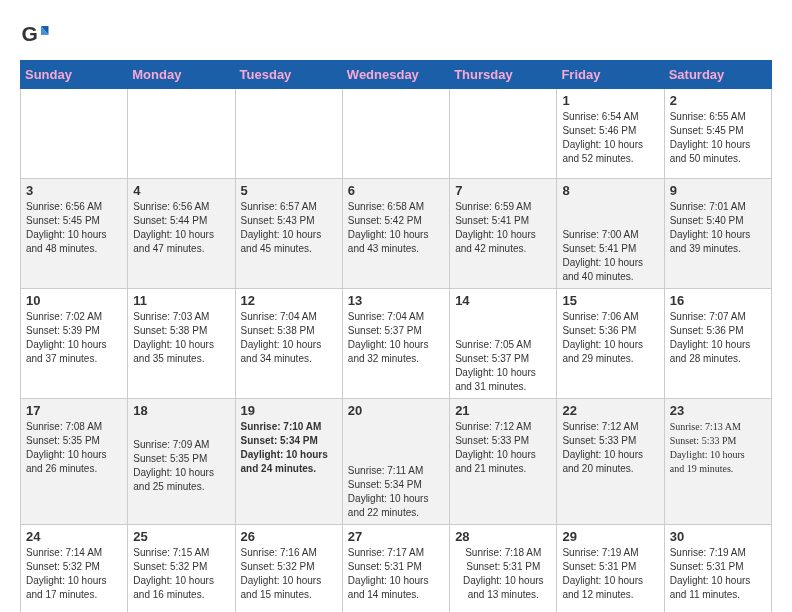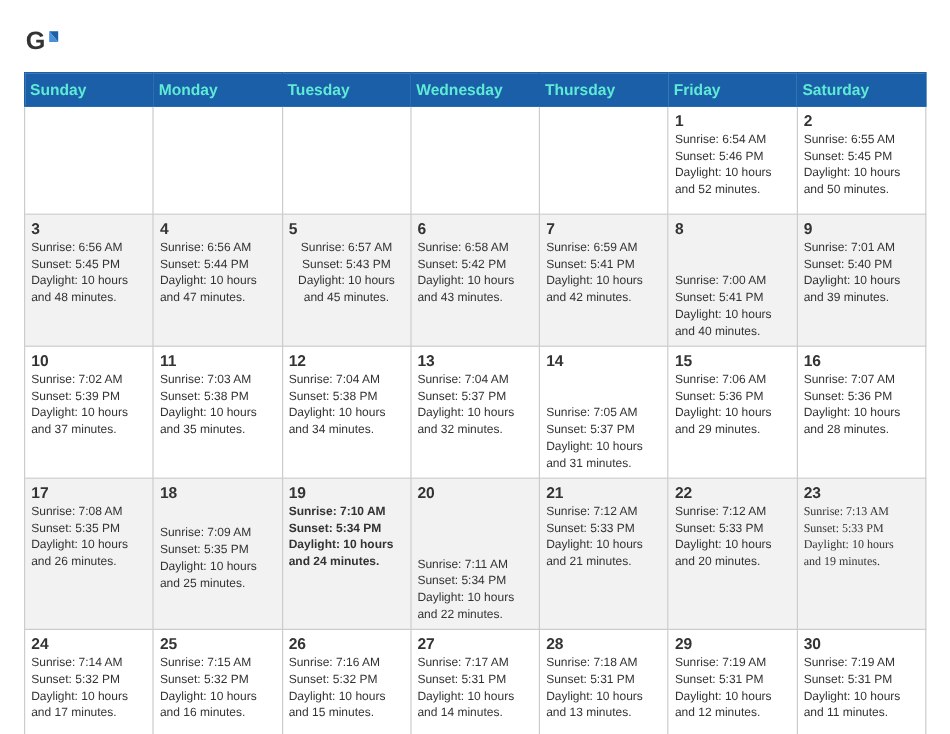--- a/index.html
+++ b/index.html
@@ -41,21 +41,21 @@
       font-size: 16px;
       color: #555;
     }
     table {
       width: 100%;
       border-collapse: collapse;
       table-layout: fixed;
     }
     thead tr th {
       background: #1a5fa8;
-      color: #5eead4;
+      color: #f9a8d4;
       font-size: 13px;
       font-weight: bold;
       padding: 6px 4px;
       text-align: left;
       border: 1px solid #1a5fa8;
     }
     tbody tr td {
       border: 1px solid #ccc;
       vertical-align: top;
       padding: 4px 5px;
@@ -145,21 +145,21 @@
         </td>
         <td>
           <span class="day-num">4</span>
           <div class="day-info" style="white-space: pre-line;">Sunrise: 6:56 AM
 Sunset: 5:44 PM
 Daylight: 10 hours
 and 47 minutes.</div>
         </td>
         <td>
           <span class="day-num">5</span>
-          <div class="day-info" style="white-space: pre-line; text-align: center;">Sunrise: 6:57 AM
+          <div class="day-info" style="white-space: pre-line;">Sunrise: 6:57 AM
 Sunset: 5:43 PM
 Daylight: 10 hours
 and 45 minutes.</div>
         </td>
         <td>
           <span class="day-num">6</span>
           <div class="day-info" style="white-space: pre-line;">Sunrise: 6:58 AM
 Sunset: 5:42 PM
 Daylight: 10 hours
 and 43 minutes.</div>
@@ -312,21 +312,21 @@
         </td>
         <td>
           <span class="day-num">27</span>
           <div class="day-info" style="white-space: pre-line;">Sunrise: 7:17 AM
 Sunset: 5:31 PM
 Daylight: 10 hours
 and 14 minutes.</div>
         </td>
         <td>
           <span class="day-num">28</span>
-          <div class="day-info" style="white-space: pre-line;">Sunrise: 7:18 AM
+          <div class="day-info" style="white-space: pre-line; text-align: center;">Sunrise: 7:18 AM
 Sunset: 5:31 PM
 Daylight: 10 hours
 and 13 minutes.</div>
         </td>
         <td>
           <span class="day-num">29</span>
           <div class="day-info" style="white-space: pre-line;">Sunrise: 7:19 AM
 Sunset: 5:31 PM
 Daylight: 10 hours
 and 12 minutes.</div>

